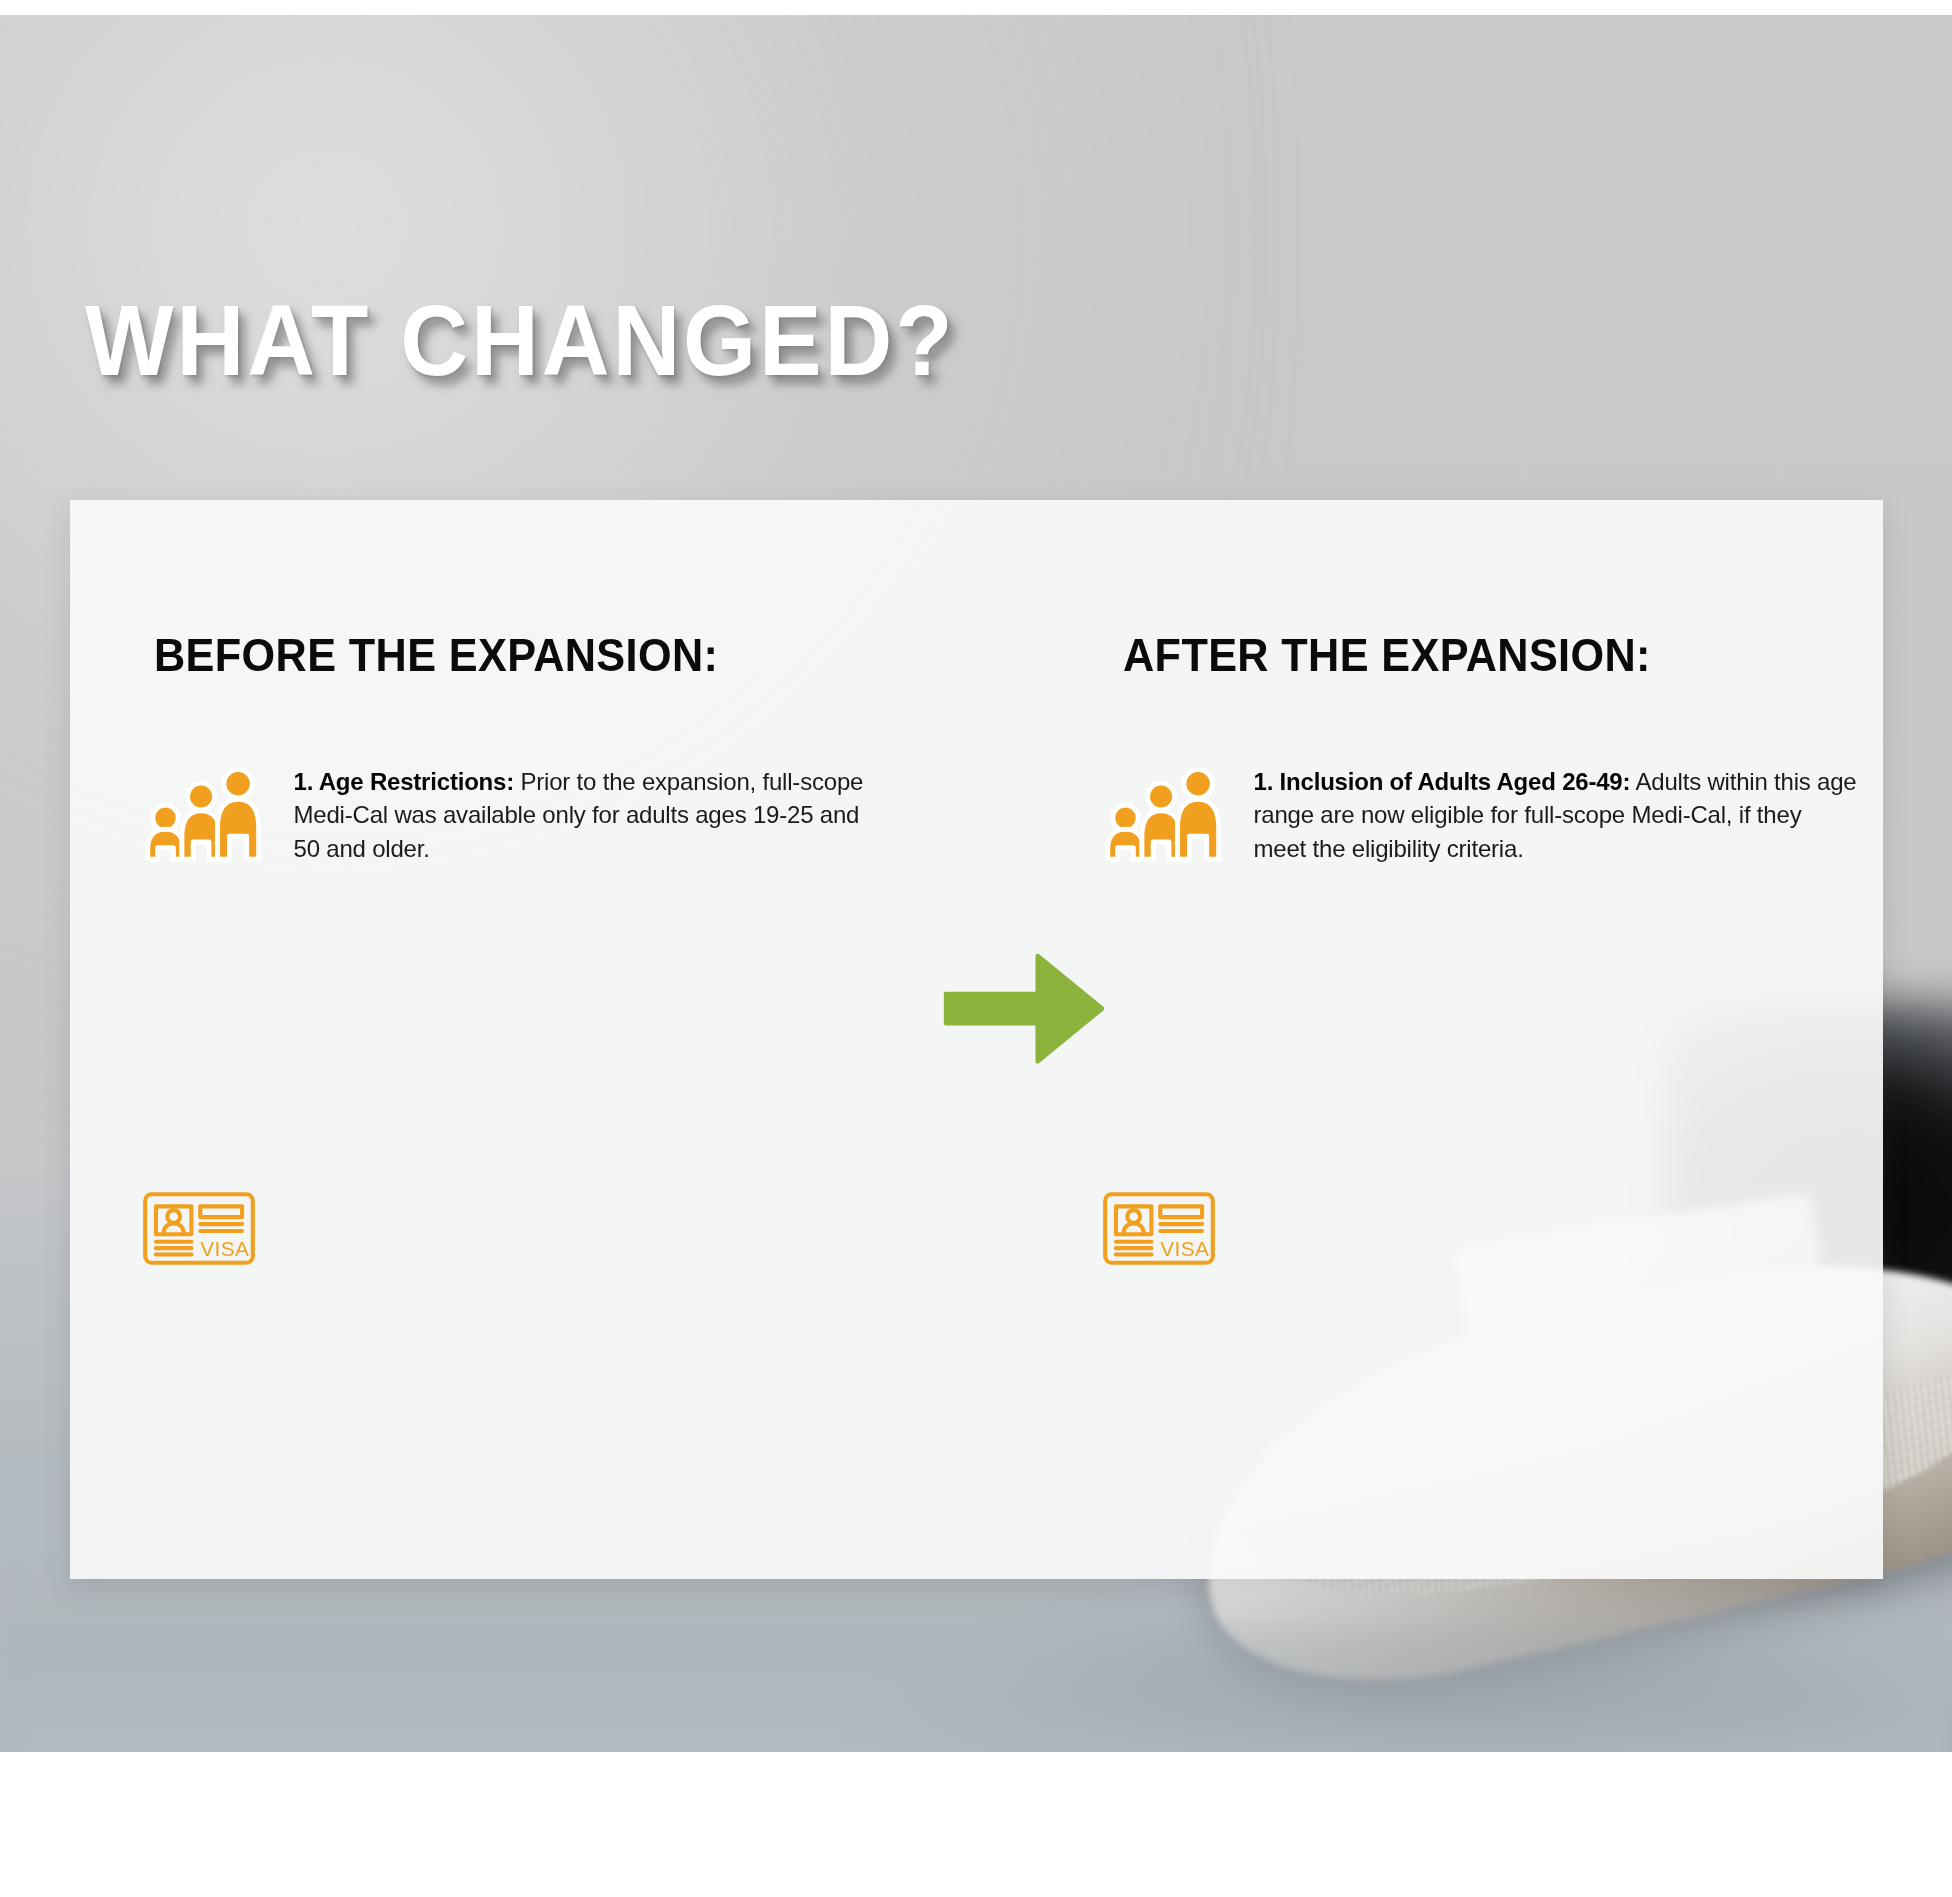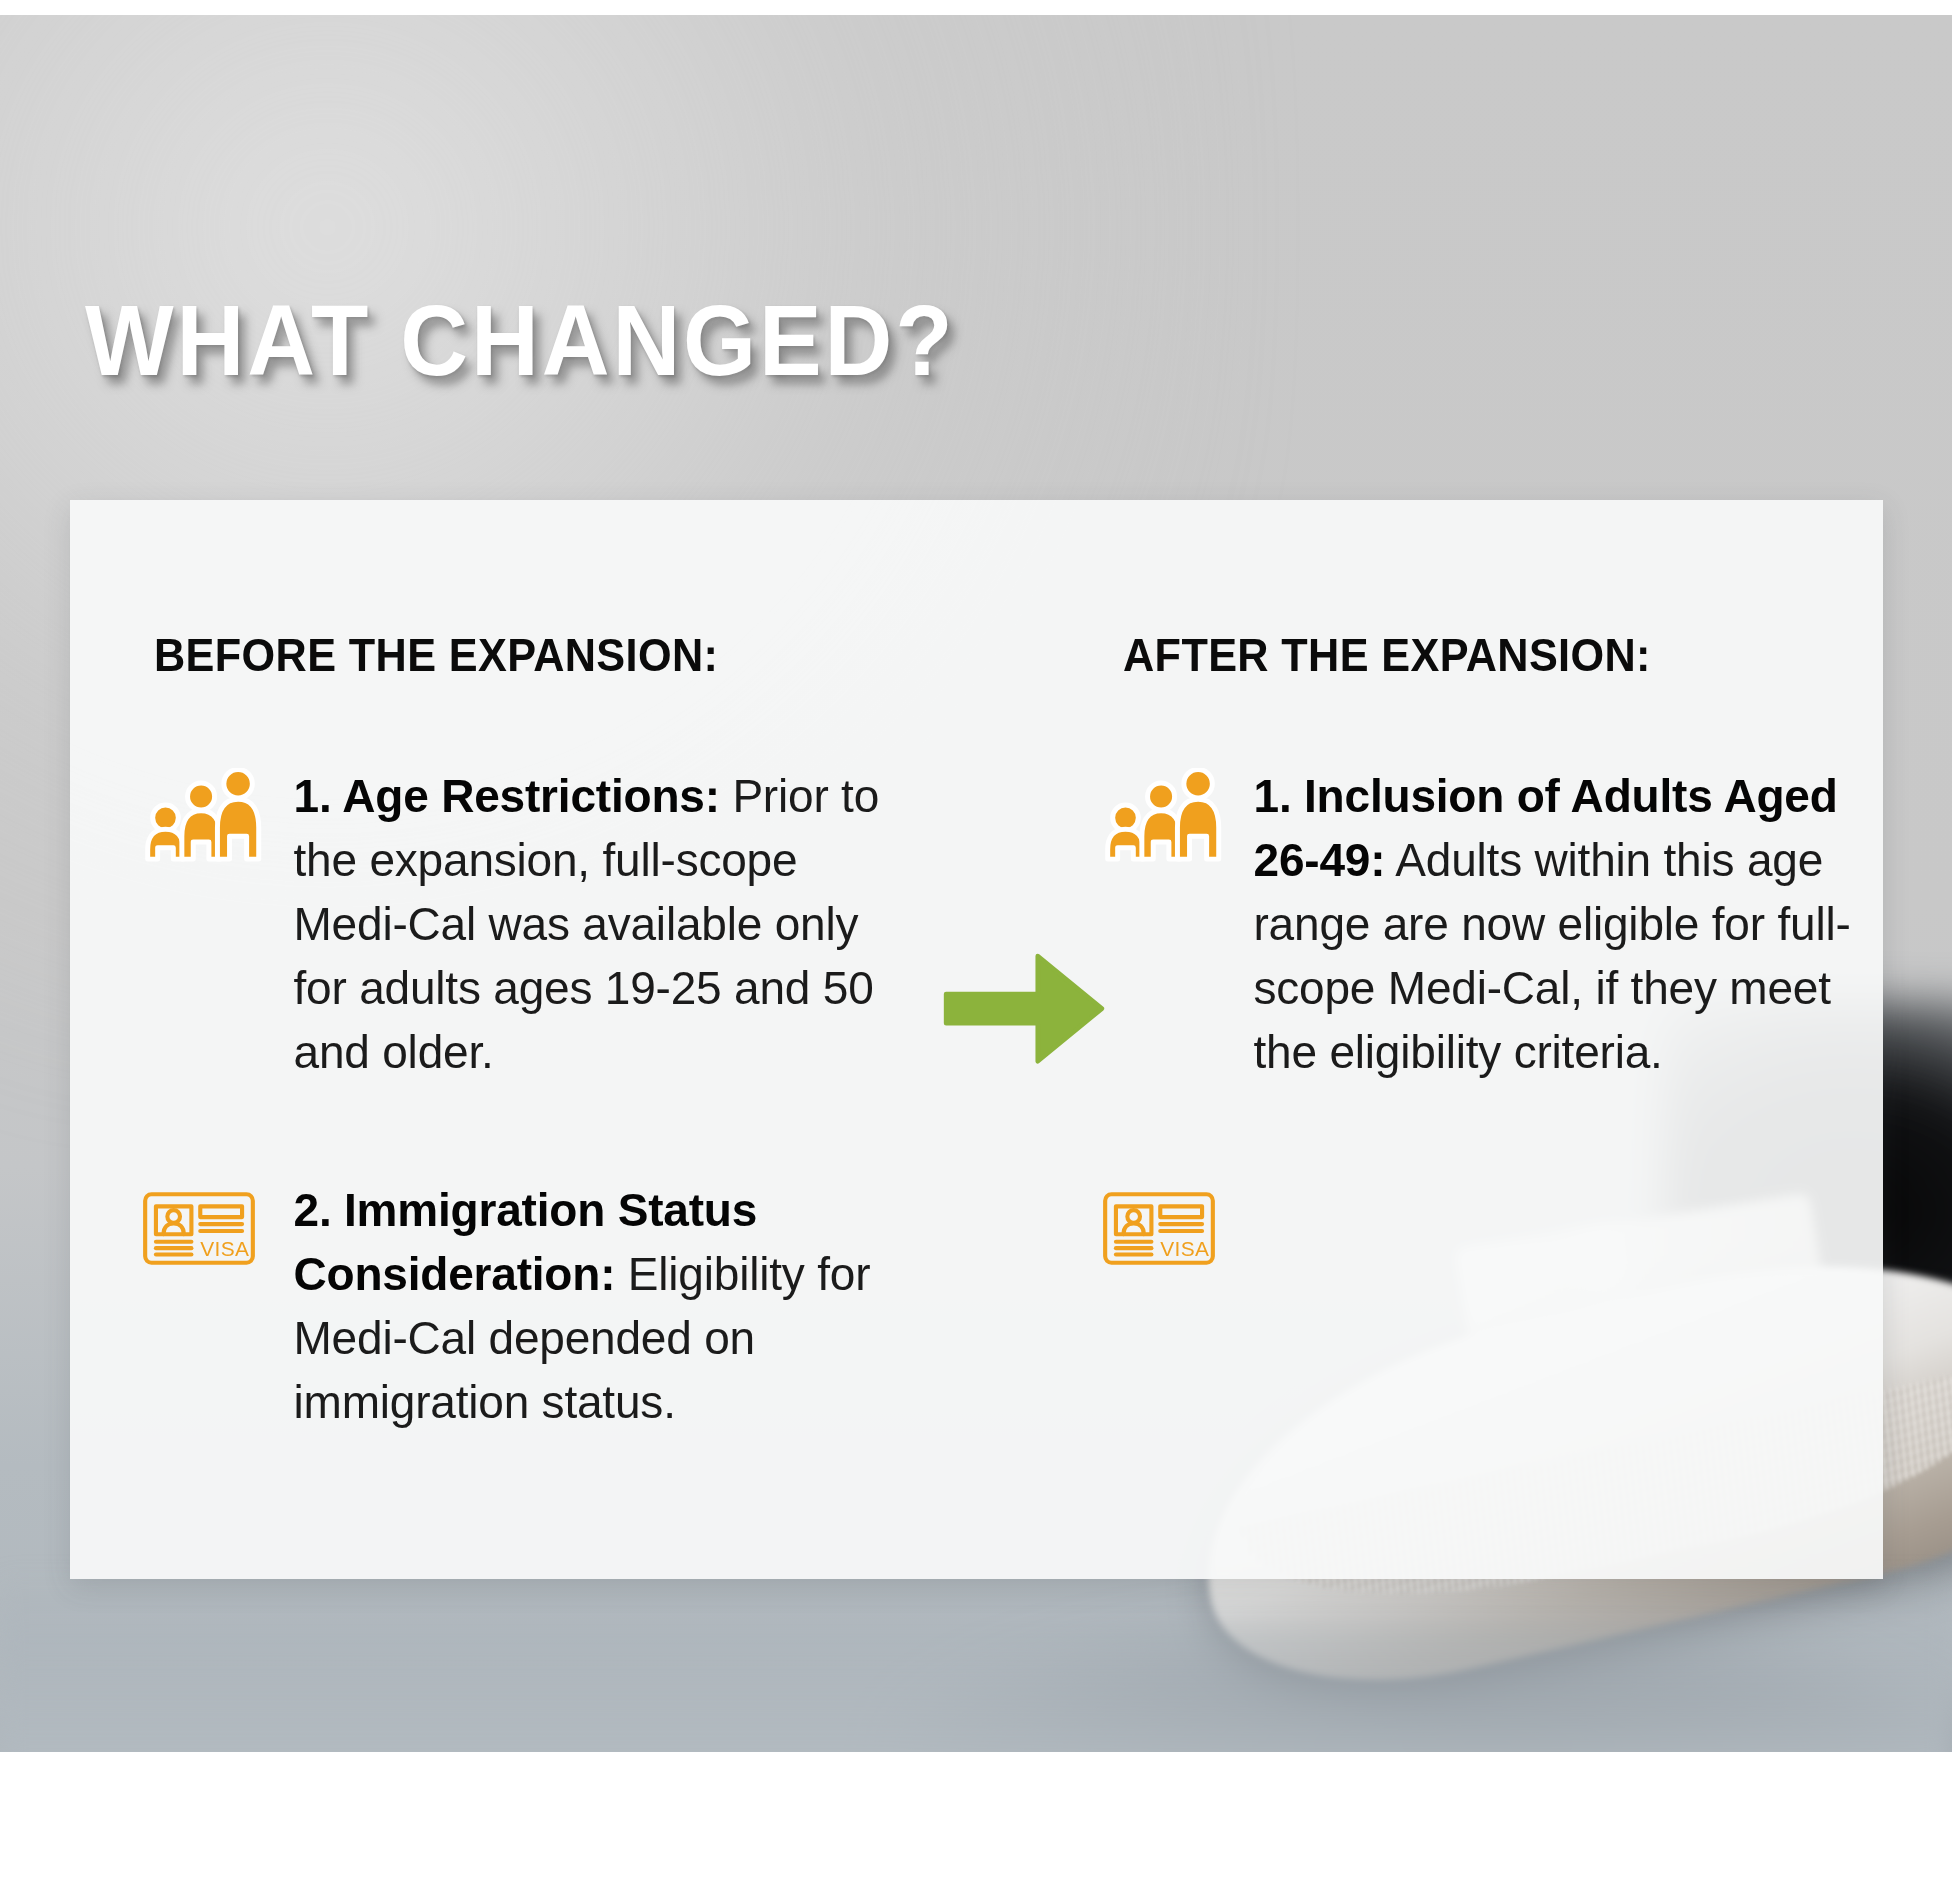--- a/index.html
+++ b/index.html
@@ -200,21 +200,21 @@
   .item-icon {
     flex: 0 0 auto;
     width: 124px;
     padding-top: 3.1px;
   }
   .item-icon.card-ico { padding-top: 12.2px; }
 
   .item-text {
     flex: 1 1 auto;
     font-family: "Liberation Sans", sans-serif;
-    font-size: 46px;
+    font-size: 24px;
     line-height: 1.39;
     color: #1b1b1b;
     letter-spacing: -0.2px;
   }
   .item-text .lead {
     font-weight: 700;
     color: #050505;
   }
 
   
@@ -297,23 +297,20 @@
               <line x1="22" y1="80" x2="78" y2="80"></line>
               <line x1="22" y1="90" x2="78" y2="90"></line>
               <line x1="22" y1="100" x2="78" y2="100"></line>
 
               <rect x="92" y="24" width="66" height="17"></rect>
               <line x1="92" y1="52" x2="158" y2="52"></line>
               <line x1="92" y1="63" x2="158" y2="63"></line>
             </g>
             <text x="92" y="103" font-family="Liberation Sans, sans-serif" font-size="33" font-weight="400" fill="#F0A01E" letter-spacing="0.5">VISA</text>
           </svg>
-        </div>
-        <div class="item-text">
-          <span class="lead">2. Immigration Status Consideration:</span><span> Eligibility for Medi-Cal depended on immigration status.</span>
         </div>
       </div>
 
       <div class="arrow-wrap">
         <svg viewBox="0 0 220 165" width="168" height="126" aria-hidden="true">
           <path d="M8 63 L128 63 L128 13 L212 82 L128 151 L128 101 L8 101 Z" fill="#8CB33C" stroke="#8CB33C" stroke-width="6" stroke-linejoin="round"></path>
         </svg>
       </div>
 
       <div class="item r1">

